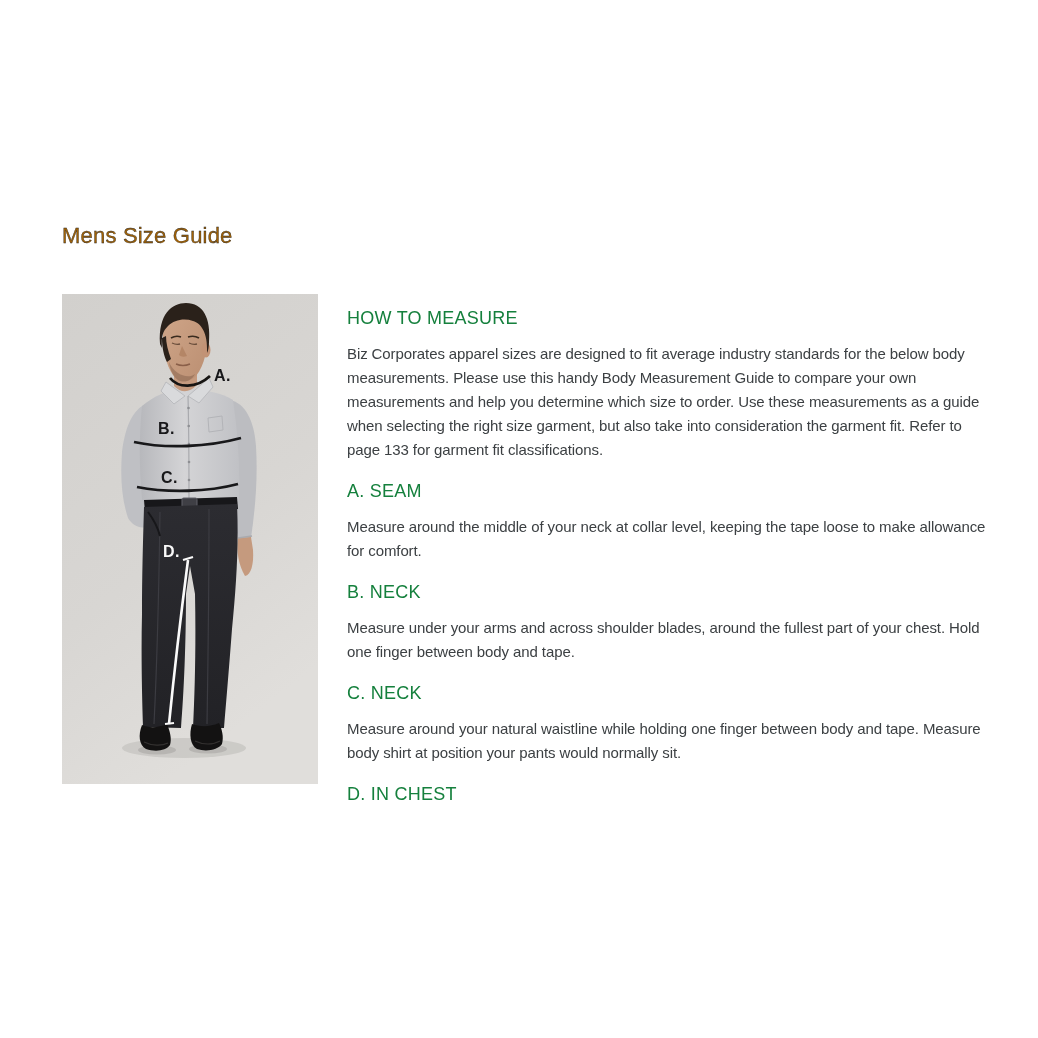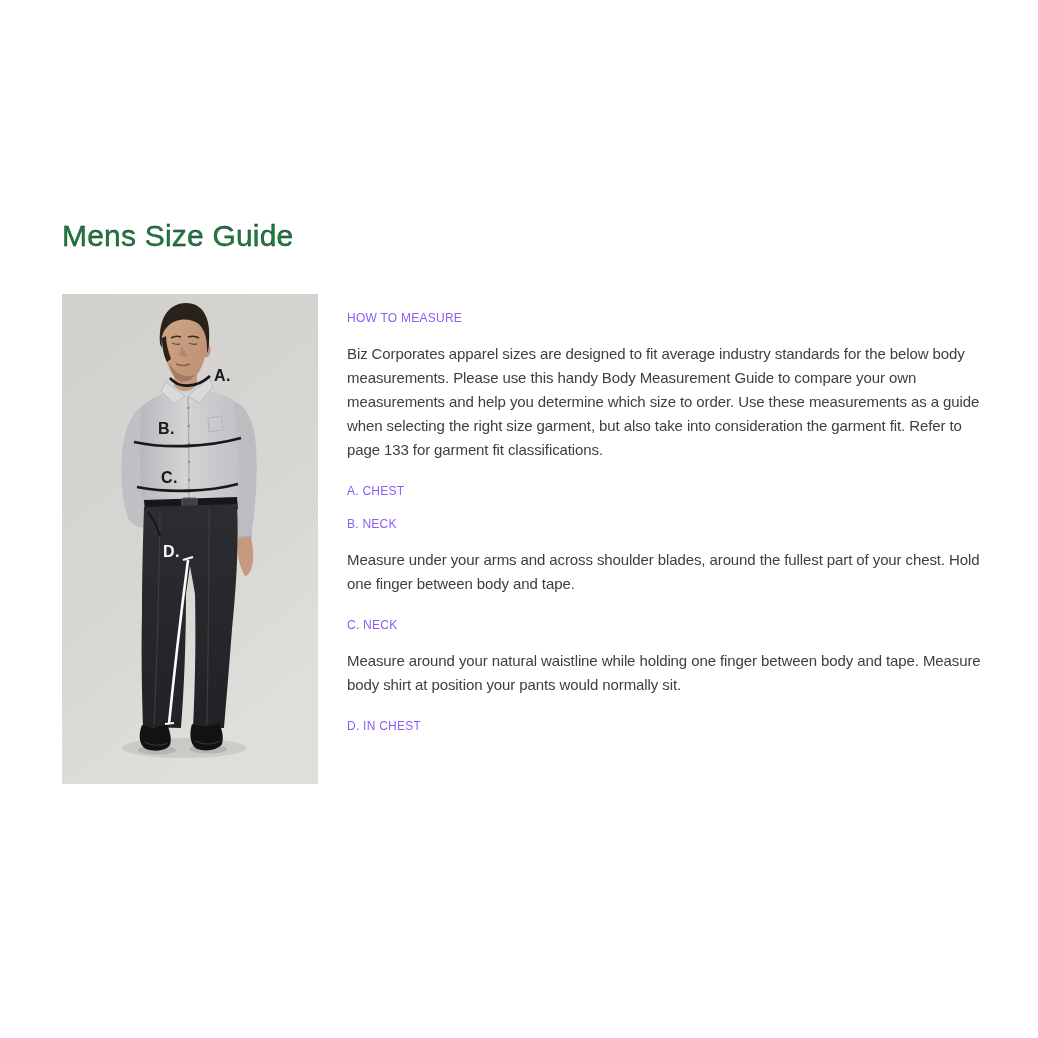--- a/index.html
+++ b/index.html
@@ -2,30 +2,30 @@
 <html><head>
 <meta charset="utf-8">
 <style>
   html,body { margin:0; padding:0; background:#ffffff; }
   .page {
     position:relative; width:1038px; height:1038px; background:#ffffff;
     font-family:"Liberation Sans","DejaVu Sans",sans-serif; overflow:hidden;
   }
   .container { position:absolute; left:62px; top:218px; width:950px; }
   .title {
-    margin:0 0 40px 0; font-size:30px; line-height:36px; font-weight:500;
-    color:#15803d; letter-spacing:0.2px; -webkit-text-stroke:0.35px #212121;
+    margin:0 0 40px 0; font-size:22px; line-height:36px; font-weight:500;
+    color:#a16207; letter-spacing:0.2px; -webkit-text-stroke:0.35px #212121;
   }
   .content { display:flex; align-items:flex-start; }
   .photo { width:256px; height:490px; flex:none; }
   .photo svg { display:block; width:256px; height:490px; }
   .text-col { margin-left:29px; width:648px; padding-top:12px; }
   .sec-heading {
-    margin:0 0 9px 0; font-size:12px; line-height:24px; font-weight:400;
-    color:#8b5cf6; letter-spacing:0.25px;
+    margin:0 0 9px 0; font-size:18px; line-height:24px; font-weight:400;
+    color:#15803d; letter-spacing:0.25px;
   }
   .sec-body {
     margin:12px 0 17px 0; font-size:15px; line-height:24px; font-weight:400;
     color:#3c4043; letter-spacing:-0.1px;
   }
   .sec-body.last { margin-bottom:0; white-space:nowrap; }
   .fig-label { font-weight:bold; font-size:16px; letter-spacing:0.5px; }
 </style>
 </head>
 <body>
@@ -126,21 +126,22 @@
           <text class="fig-label" x="96" y="140" fill="#18181a">B.</text>
           <text class="fig-label" x="99" y="189" fill="#18181a">C.</text>
           <text class="fig-label" x="101" y="263" fill="#fafafa">D.</text>
         </svg>
       </div>
 
       <div class="text-col">
         <h2 class="sec-heading">HOW TO MEASURE</h2>
         <p class="sec-body">Biz Corporates apparel sizes are designed to fit average industry standards for the below body measurements. Please use this handy Body Measurement Guide to compare your own measurements and help you determine which size to order. Use these measurements as a guide when selecting the right size garment, but also take into consideration the garment fit. Refer to page 133 for garment fit classifications.</p>
 
-        <h2 class="sec-heading">A. CHEST</h2>
+        <h2 class="sec-heading">A. SEAM</h2>
+        <p class="sec-body">Measure around the middle of your neck at collar level, keeping the tape loose to make allowance for comfort.</p>
 
         <h2 class="sec-heading">B. NECK</h2>
         <p class="sec-body">Measure under your arms and across shoulder blades, around the fullest part of your chest. Hold one finger between body and tape.</p>
 
         <h2 class="sec-heading">C. NECK</h2>
         <p class="sec-body">Measure around your natural waistline while holding one finger between body and tape. Measure body shirt at position your pants would normally sit.</p>
 
         <h2 class="sec-heading">D. IN CHEST</h2>
       </div>
 

